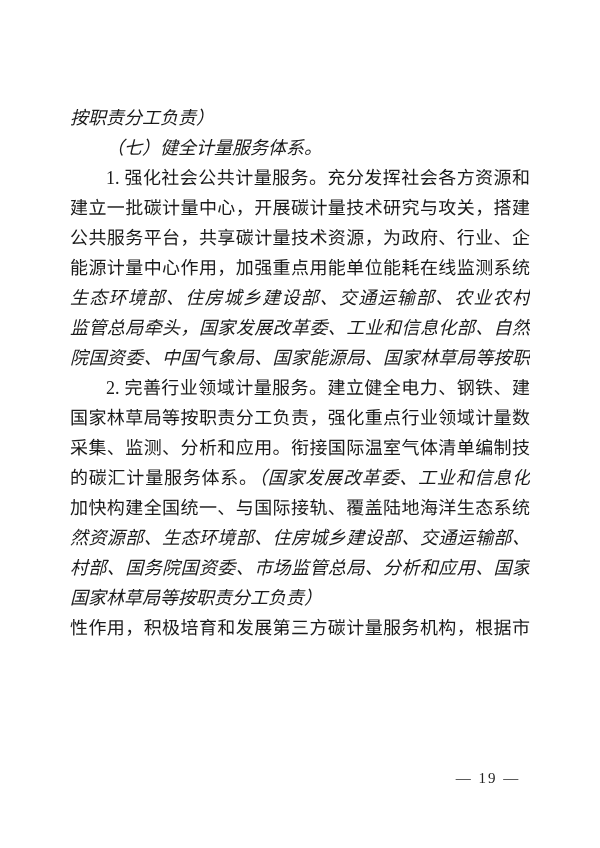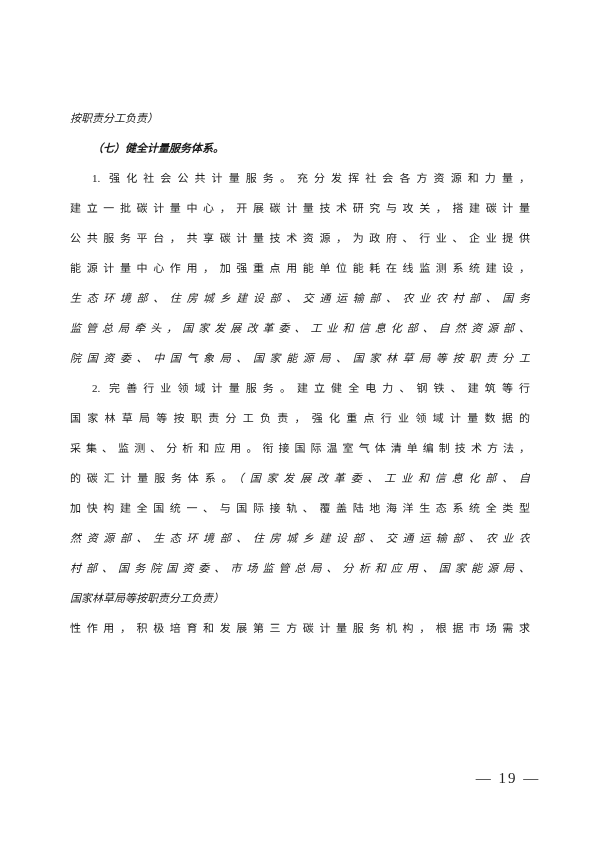--- a/index.html
+++ b/index.html
@@ -14,21 +14,21 @@
     background: #ffffff;
     overflow: hidden;
     font-family: "Liberation Serif", serif;
     color: #1a1a1a;
   }
   .content {
     position: absolute;
     left: 70px;
     top: 103px;
     width: 460px;
-    font-size: 11px;
+    font-size: 18px;
   }
   .line {
     height: 30px;
     line-height: 30px;
     white-space: normal;
     overflow: hidden;
     text-align: left;
   }
   .line.fill {
     text-align: justify;
@@ -43,26 +43,26 @@
     font-weight: normal;
   }
   .seg-kai {
     
     font-style: italic;
     font-weight: normal;
   }
   .seg-kaibold {
     
     font-style: italic;
-    font-weight: bold;
+    font-weight: normal;
   }
   .page-number {
     position: absolute;
     top: 769px;
-    left: 472px;
+    left: 452px;
     width: 72px;
     text-align: center;
     font-size: 15px;
     line-height: 18px;
     letter-spacing: 2px;
     color: #222222;
     white-space: nowrap;
   }
 </style>
 </head>

